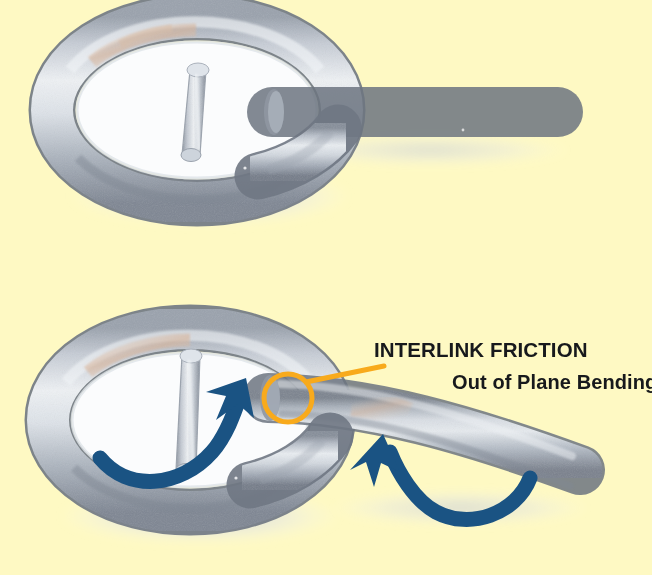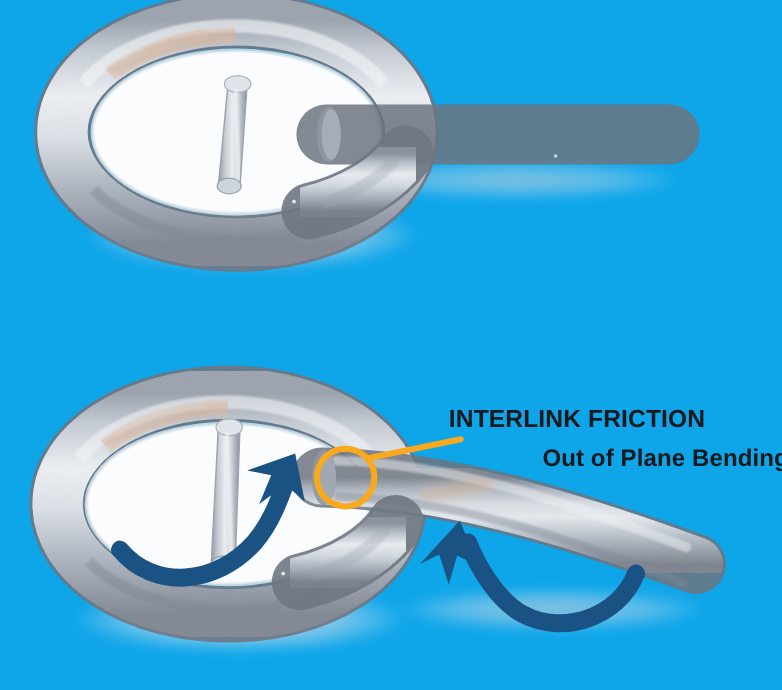--- a/index.html
+++ b/index.html
@@ -10,21 +10,21 @@
     width: 652px;
     height: 575px;
     background: #f7f7f7;
     font-family: "Liberation Sans", sans-serif;
     overflow: hidden;
   }
   #stage {
     position: relative;
     width: 652px;
     height: 575px;
-    background: #0ea5e9;
+    background: #fef9c3;
   }
   #figure-svg {
     position: absolute;
     left: 0;
     top: 0;
     width: 652px;
     height: 575px;
   }
   .annot-label {
     position: absolute;

